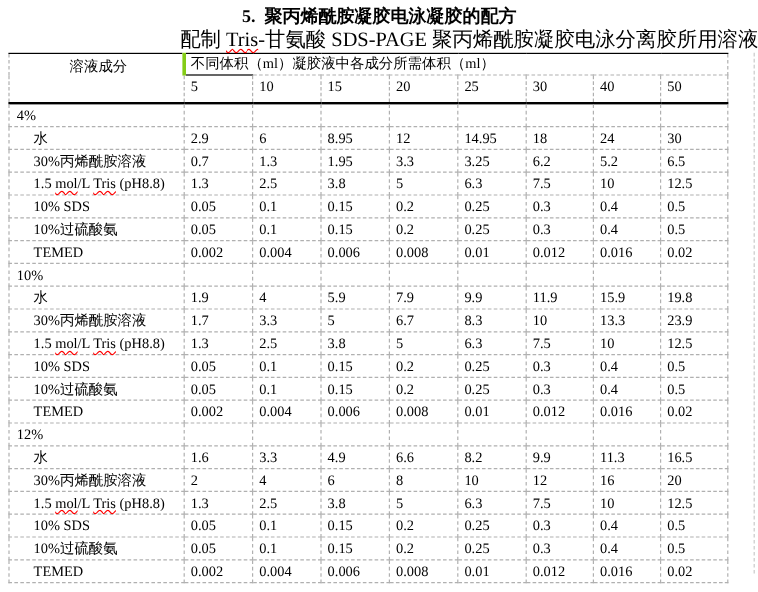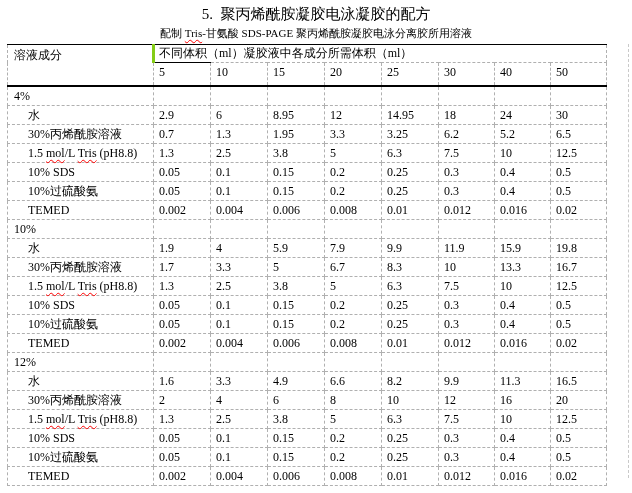--- a/index.html
+++ b/index.html
@@ -2,25 +2,25 @@
 <html><head>
 <meta charset="utf-8">
 <style>
   html,body{margin:0;padding:0;}
   body{
     width:632px;height:493px;background:#ffffff;color:#000;
     font-family:"Liberation Serif","DejaVu Serif",serif;
     position:relative;overflow:hidden;
   }
   .title{
-    text-align:center;font-weight:normal;font-size:15px;
+    text-align:center;font-weight:bold;font-size:15px;
     padding-top:4px;line-height:20px;height:20px;
   }
   .subtitle{
-    text-align:center;font-size:11px;line-height:16px;height:17px;
+    text-align:right;font-size:17px;line-height:16px;height:17px;
     margin-top:1px;
   }
   .sp{
     text-decoration:underline;
     text-decoration-style:wavy;
     text-decoration-color:#ff0000;
     text-decoration-thickness:1px;
     text-underline-offset:2px;
   }
   table{
@@ -33,20 +33,21 @@
     padding:0 2px 0 5px;
     height:18px;
     white-space:nowrap;
     overflow:visible;
     vertical-align:middle;
   }
   tr.r1 td{border-top:1px solid #000;height:17px;}
   td.namehead{
     vertical-align:top;padding-top:2px;padding-left:6px;
     border-bottom:2px solid #000;
+    text-align:center;
   }
   td.colhead{
     border-left:3px solid #84cc16;
     padding-left:4px;
   }
   tr.r2 td{
     border-bottom:2px solid #000;
     height:20px;vertical-align:top;padding-top:2px;
   }
   tr.r2 td.first{border-top:1px solid #000;}
@@ -194,21 +195,21 @@
       </tr>
       <tr>
         <td class="name"><span>30%丙烯酰胺溶液</span></td>
         <td>1.7</td>
         <td>3.3</td>
         <td>5</td>
         <td>6.7</td>
         <td>8.3</td>
         <td>10</td>
         <td>13.3</td>
-        <td>16.7</td>
+        <td>23.9</td>
       </tr>
       <tr>
         <td class="name"><span>1.5 </span><span class="sp">mol</span><span>/L </span><span class="sp">Tris</span><span> (pH8.8)</span></td>
         <td>1.3</td>
         <td>2.5</td>
         <td>3.8</td>
         <td>5</td>
         <td>6.3</td>
         <td>7.5</td>
         <td>10</td>

